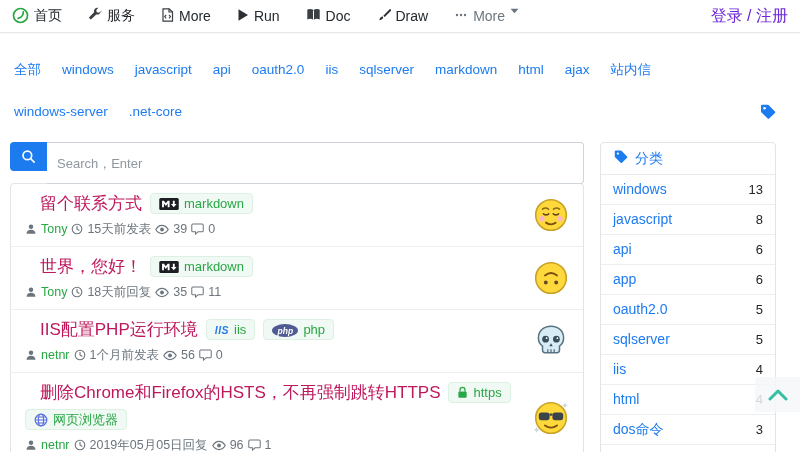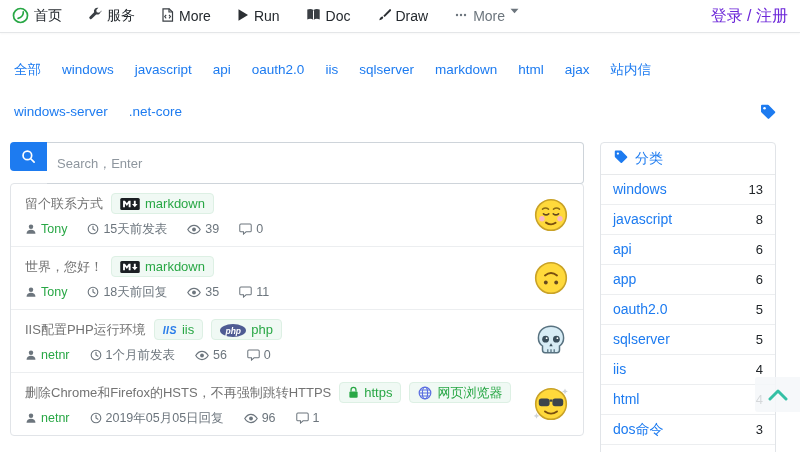--- a/index.html
+++ b/index.html
@@ -37,25 +37,25 @@
     border-radius:0 4px 4px 0; padding:0 10px; font-size:13px; color:#495057; outline:none;
     font-family:inherit; }
   .search-input::placeholder { color:#8e969e; }
 
   
   .post-list { border:1px solid #e1e4e8; border-radius:4px; background:#fff; }
   .post-item { display:flex; align-items:center; gap:10px; padding:9px 14px; }
   .post-item + .post-item { border-top:1px solid #eceef0; }
   .post-body { flex:1; min-width:0; }
   .post-title-row { display:flex; flex-wrap:wrap; align-items:center; gap:6px 8px; }
-  .post-title { color:#737373; font-size:13px; line-height:21px; }
+  .post-title { color:#be185d; font-size:17px; line-height:21px;margin-left:15px; }
   .badge { display:inline-flex; align-items:center; gap:5px; height:21px; padding:0 8px;
     background:#f0f9f4; border:1px solid #ddf0e4; border-radius:4px;
     font-size:13px; color:#28a745; white-space:nowrap; }
-  .post-meta { display:flex; align-items:center; gap:20px; margin-top:7px;
+  .post-meta { display:flex; align-items:center; gap:4px; margin-top:7px;
     font-size:12.5px; color:#6c757d; line-height:16px; }
   .meta-item { display:inline-flex; align-items:center; gap:4px; }
   .author-link { color:#28a745; }
   .post-emoji { width:36px; height:36px; flex:none; }
 
   
   .iis-logo { font-style:italic; font-weight:bold; font-size:10.5px; color:#2b7de9; letter-spacing:.5px; }
   .php-logo { display:inline-flex; align-items:center; justify-content:center;
     width:26px; height:13px; border-radius:50%; background:#4f5b93; color:#fff;
     font-size:8.5px; font-style:italic; font-weight:bold; }

